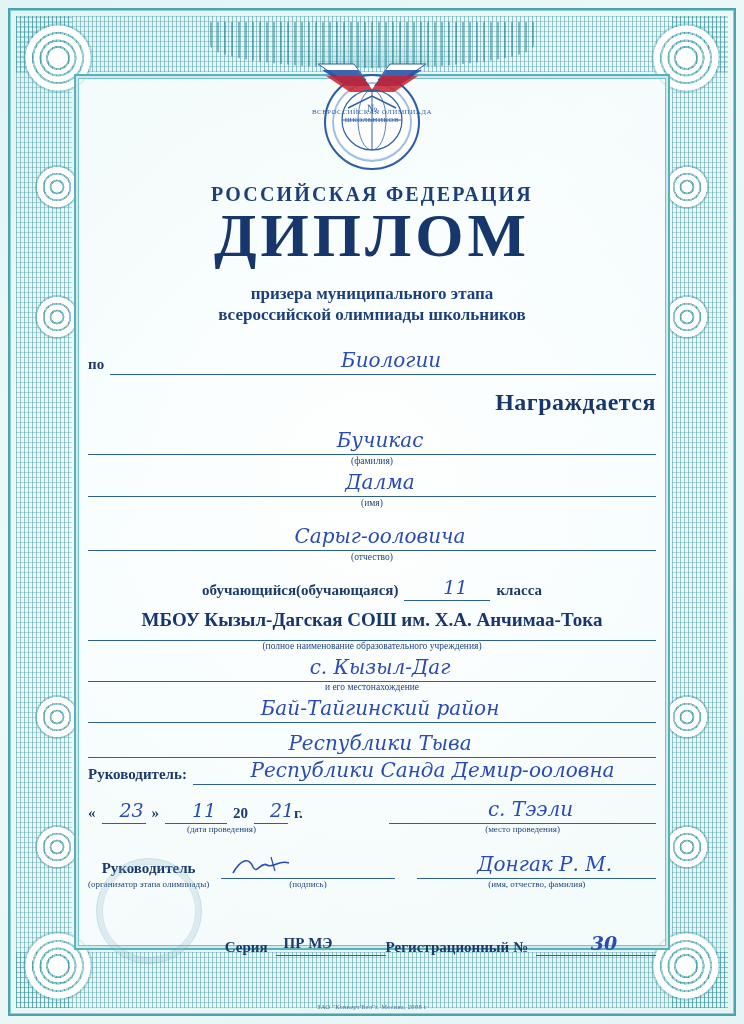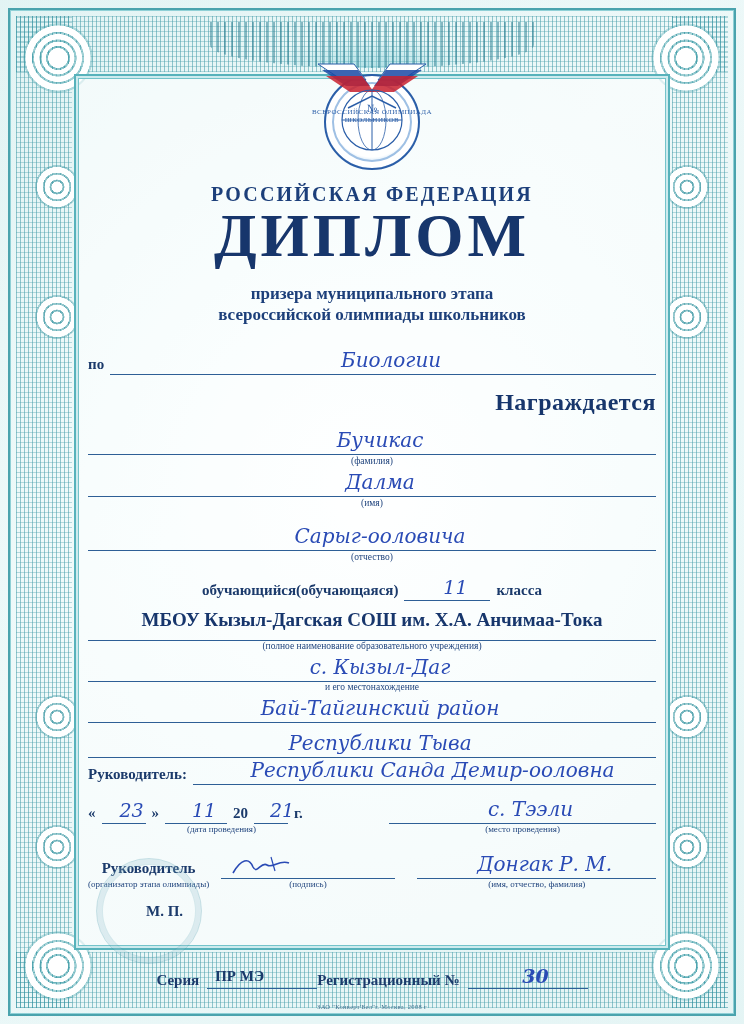--- a/index.html
+++ b/index.html
@@ -255,21 +255,21 @@
     width: 104px;
     height: 104px;
     border-radius: 50%;
     border: 1.5px solid rgba(70,150,170,0.5);
     box-shadow: inset 0 0 0 5px rgba(255,255,255,0.2), inset 0 0 0 6px rgba(70,150,170,0.35);
     opacity: .55;
   }
 
   .seria-row {
     display: flex;
-    justify-content: center;
+    justify-content: flex-end;
     align-items: flex-end;
     margin-top: 46px;
     font-size: 15px;
     font-weight: bold;
   }
   .seria-line {
     border-bottom: 1.4px solid #2e5f96;
     width: 110px;
     height: 20px;
     margin-left: 8px;
@@ -462,21 +462,20 @@
         </div>
       </div>
       <div class="f-right" style="width:42%">
         <div class="centerline" style="height:24px">
           <span class="hand">Донгак Р. М.</span>
         </div>
         <div class="mini-cap">(имя, отчество, фамилия)</div>
       </div>
     </div>
 
-    <div class="lbl" style="margin-top:14px;margin-left:58px">М. П.</div>
 
     <div class="seria-row">
       <div style="display:flex;align-items:flex-end">
         <span>Серия</span>
         <span class="seria-line">
           <span class="lbl" style="position:absolute;left:8px;bottom:1px">ПР МЭ</span>
         </span>
       </div>
       <div style="display:flex;align-items:flex-end">
         <span>Регистрационный №</span>

